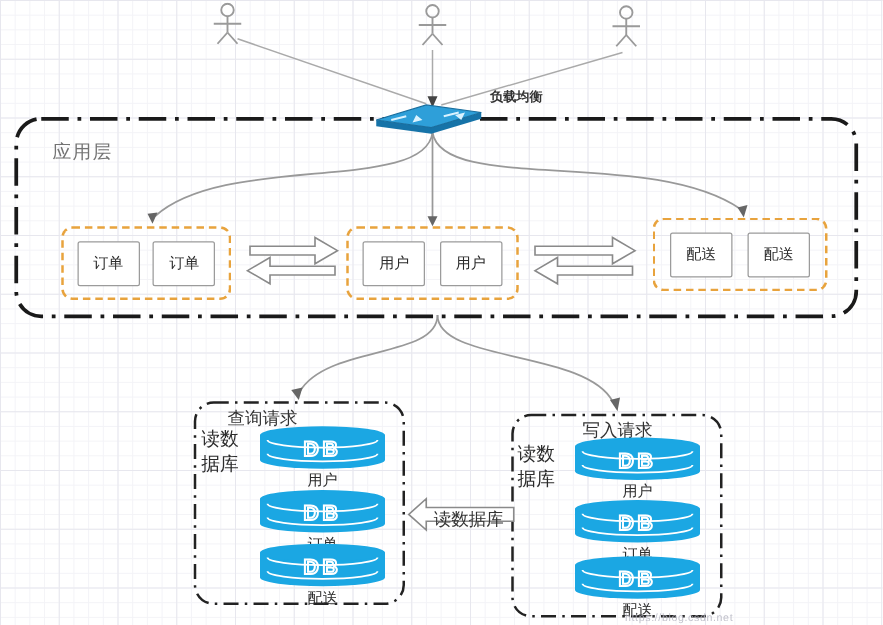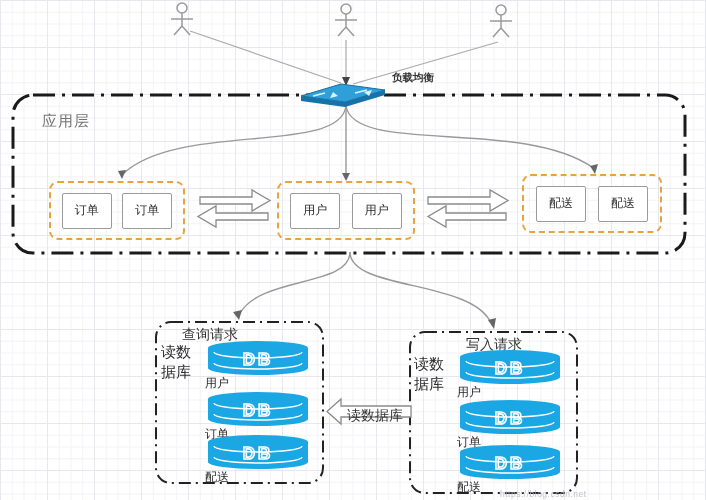--- a/index.html
+++ b/index.html
@@ -33,21 +33,21 @@
   .app-box{
     background:#fff; border:1px solid #9b9b9b; border-radius:2px;
     width:50px; height:36px; display:flex; align-items:center; justify-content:center;
     font-size:12px; color:#2b2b2b;
   }
 
   .cluster-title{
     font-size:15px; color:#2b2b2b; width:34px; line-height:1.32;
     word-break:break-all; text-align:left;
   }
-  .db-item{ width:106px; text-align:left; }
+  .db-item{ width:106px; text-align:center; }
   .db-item .db-label{ font-size:12px; color:#2b2b2b; margin-top:-5px; }
 
   .flow-label{ font-size:14px; color:#333; white-space:nowrap;margin-top:23px; }
 
   .watermark{
     font-size:8.5px; color:#b6b6c2; opacity:.85; letter-spacing:.5px;
     filter:blur(.3px); white-space:nowrap;
   }
 </style>
 </head>

